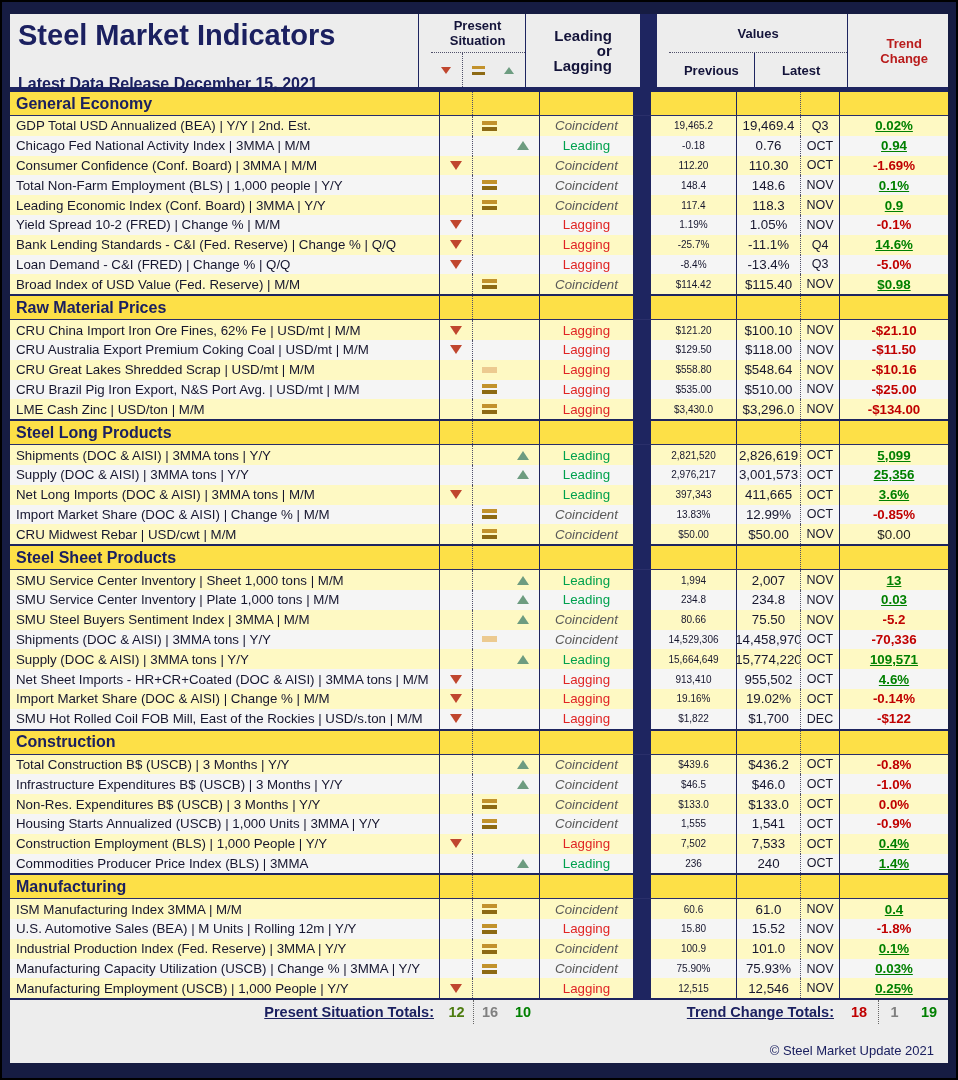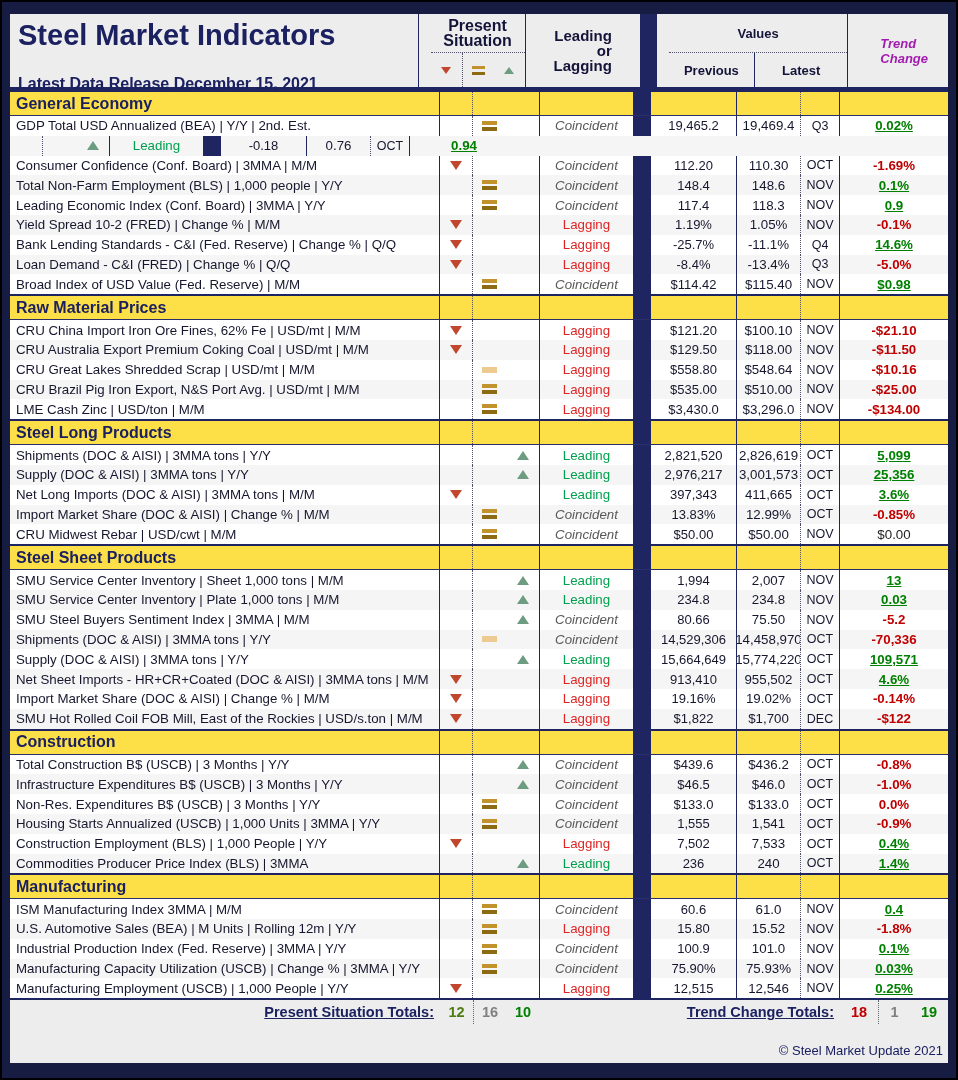--- a/index.html
+++ b/index.html
@@ -8,52 +8,52 @@
   .frame { position:absolute; inset:2px; background:#161c42; }
   .sheet { position:absolute; left:8px; top:12px; width:938px; height:1049px; background:#ededed; }
 
   
   .hdr { display:flex; height:76px; border-bottom:3px solid #1e2560;gap:12px; }
   .h-title { width:430px; border-right:1px solid #1e2560; padding:5px 0 0 8px; }
   .title { font-size:29px; font-weight:bold; color:#1b2060; line-height:33px; white-space:nowrap; }
   .subtitle { font-size:16px; font-weight:bold; color:#1b2060; margin-top:23px; white-space:nowrap; }
   .h-ps { width:100px; border-right:1px solid #1e2560; display:flex; flex-direction:column; }
   .h-ps-label { height:39px; display:flex; align-items:center; justify-content:center; text-align:center;
-                font-weight:bold; font-size:16px; color:#14143a; line-height:15px; padding:8px 12px;
+                font-weight:bold; font-size:13px; color:#14143a; line-height:15px; padding:8px 12px;
                 border-bottom:1px dotted #50506a; }
   .h-ps-icons { flex:1; display:flex; }
   .h-ic { width:33.33%; display:flex; align-items:center; justify-content:center; }
   .h-ic.mid { border-left:1px dotted #50506a; }
   .h-lag { width:93px; display:flex; align-items:center; justify-content:center; text-align:right;
            font-weight:bold; font-size:15px; color:#14143a; line-height:15px; padding:0 16px; }
   .h-gap, .c-gap { width:18px; background:#1e2560; }
   .h-values { width:189px; display:flex; flex-direction:column; border-right:1px solid #1e2560; }
   .h-values-label { height:39px; display:flex; align-items:center; justify-content:center;
                     font-weight:bold; font-size:13px; color:#14143a; border-bottom:1px dotted #50506a; }
   .h-pl { flex:1; display:flex; }
   .h-prev { width:86px; border-right:1px solid #1e2560; display:flex; align-items:center;
             justify-content:center; font-weight:bold; font-size:13px; color:#14143a; }
   .h-lat { flex:1; display:flex; align-items:center; justify-content:center;
            font-weight:bold; font-size:13px; color:#14143a; }
-  .h-trend { flex:1; display:flex; align-items:center; justify-content:center; text-align:left;
-             font-weight:bold; font-size:13px; color:#a21caf; line-height:15px; padding:0 20px;font-style:italic; }
+  .h-trend { flex:1; display:flex; align-items:center; justify-content:center; text-align:center;
+             font-weight:bold; font-size:13px; color:#b91c1c; line-height:15px; padding:0 20px; }
 
   
-  .row { display:flex; height:19.8px; background:#ffffff; }
+  .row { display:flex; height:19.8px; background:#fef9c3; }
   .row.alt { background:#f5f5f5; }
   .sec-row { height:26px; background:#fde047; border-top:2px solid #1e2560; border-bottom:1px solid #2a2f6a; }
   .cell { display:flex; align-items:center; justify-content:center; overflow:hidden; }
   .c-name { width:430px; justify-content:flex-start; padding-left:6px; border-right:1px solid #1e2560;
             font-size:13.3px; color:#16162e; white-space:nowrap; }
   .sec-title { font-size:16px; font-weight:bold; color:#1b2060; }
   .c-down { width:33px; border-right:1px dotted #50506a; }
   .c-eq { width:33px; }
   .c-up { width:34px; border-right:1px solid #1e2560; }
   .c-lag { width:93px; font-size:13.3px; }
-  .c-prev { width:86px; border-right:1px solid #1e2560; font-size:13px; color:#16162e; }
+  .c-prev { width:86px; border-right:1px solid #1e2560; font-size:10px; color:#16162e; }
   .c-lat { width:64px; border-right:1px dotted #50506a; font-size:13.3px; color:#16162e; }
   .c-mon { width:39px; border-right:1px solid #1e2560; font-size:12.5px; color:#16162e; }
   .c-trend { width:108px; font-weight:bold; font-size:13.3px; }
 
   .l-coincident { color:#595959; font-style:italic; }
   .l-leading { color:#00a14e; }
   .l-lagging { color:#e02424; }
   .t-green { color:#008000;text-decoration:underline; }
   .t-red { color:#c00000; }
   .t-neutral { color:#222; font-weight:normal; }
@@ -76,21 +76,21 @@
   .tl-ps { width:430px; padding-right:6px; }
   .tl-tc { width:300px; padding-right:6px; }
   .tc { display:flex; align-items:center; justify-content:center; font-size:14.5px; }
   .tc-d { width:33px; color:#4d7c0f; }
   .tc-n { width:33px; color:#808080; border-left:1px dotted #666; }
   .tc-u { width:34px; color:#008000; }
   .tc-d2 { width:38px; color:#c00000; }
   .tc-n2 { width:32px; color:#808080; border-left:1px dotted #666; }
   .tc-u2 { width:38px; color:#008000; }
 
-  .footer { position:absolute; right:5px; bottom:5px; font-size:13px; color:#1b2060;margin-top:31px; }
+  .footer { position:absolute; right:14px; bottom:5px; font-size:13px; color:#1b2060;margin-top:31px; }
 </style>
 </head>
 <body>
 
 <div class="frame">
   <div class="sheet">
 
     <div class="hdr">
       <div class="h-title">
         <div class="title">Steel Market Indicators</div>
@@ -143,20 +143,21 @@
           </div>
           <div class="cell c-up"></div>
           <div class="cell c-lag l-coincident">Coincident</div>
           <div class="cell c-gap"></div>
           <div class="cell c-prev">19,465.2</div>
           <div class="cell c-lat">19,469.4</div>
           <div class="cell c-mon">Q3</div>
           <div class="cell c-trend t-green">0.02%</div>
         </div>
         <div class="row alt">
+          <div class="cell c-name">Chicago Fed National Activity Index | 3MMA | M/M</div>
           <div class="cell c-down"></div>
           <div class="cell c-eq"></div>
           <div class="cell c-up">
             <div class="icon-up"></div>
           </div>
           <div class="cell c-lag l-leading">Leading</div>
           <div class="cell c-gap"></div>
           <div class="cell c-prev">-0.18</div>
           <div class="cell c-lat">0.76</div>
           <div class="cell c-mon">OCT</div>

